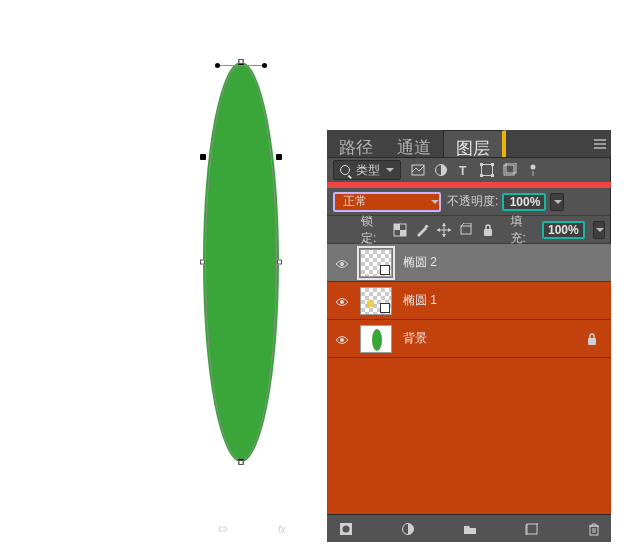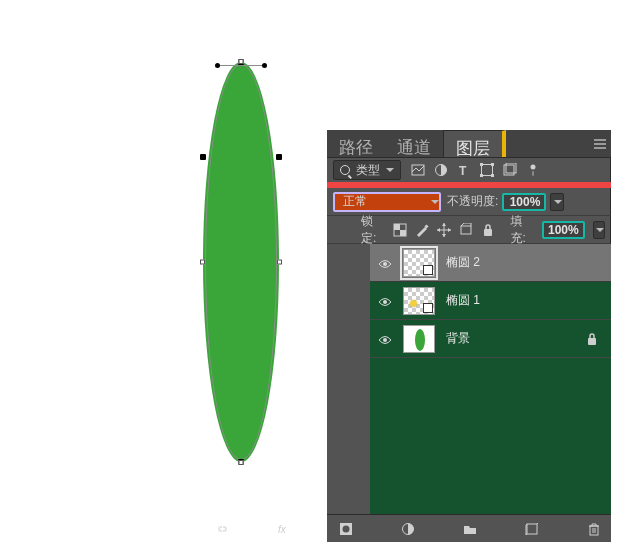--- a/index.html
+++ b/index.html
@@ -236,23 +236,22 @@
     padding: 0 6px;
     gap: 8px;
     color: #cfcfcf;
   }
   .lock-label { margin-right: 0; margin-left: 28px; }
   .lock-icons { display:flex; gap:8px; align-items:center; }
 
   
   .layer-list {
     flex: 1;
-    background: #14532d;
+    background: #c2410c;
     overflow: hidden;
-    margin-left: 43px;
   }
   .layer-item {
     height: 38px;
     display: flex;
     align-items: center;
     border-bottom: 1px solid #454545;
     padding-right: 8px;
   }
   .layer-item.selected {
     background: #757575;

